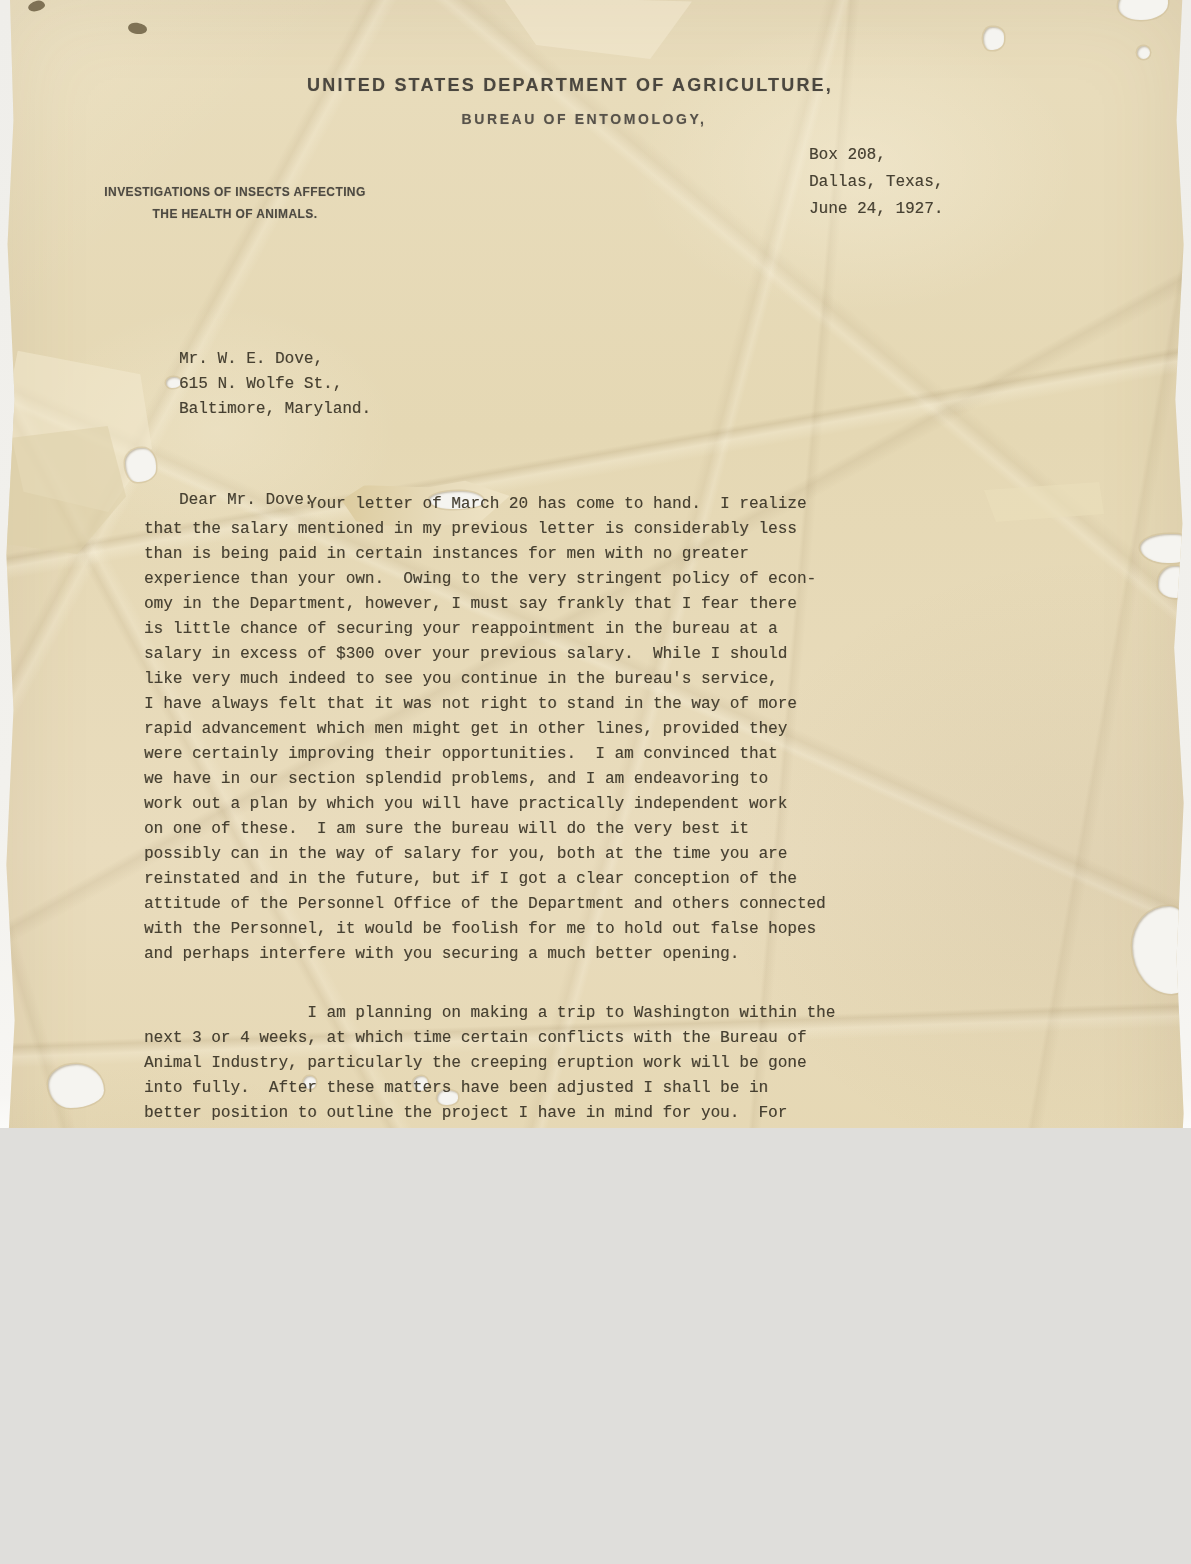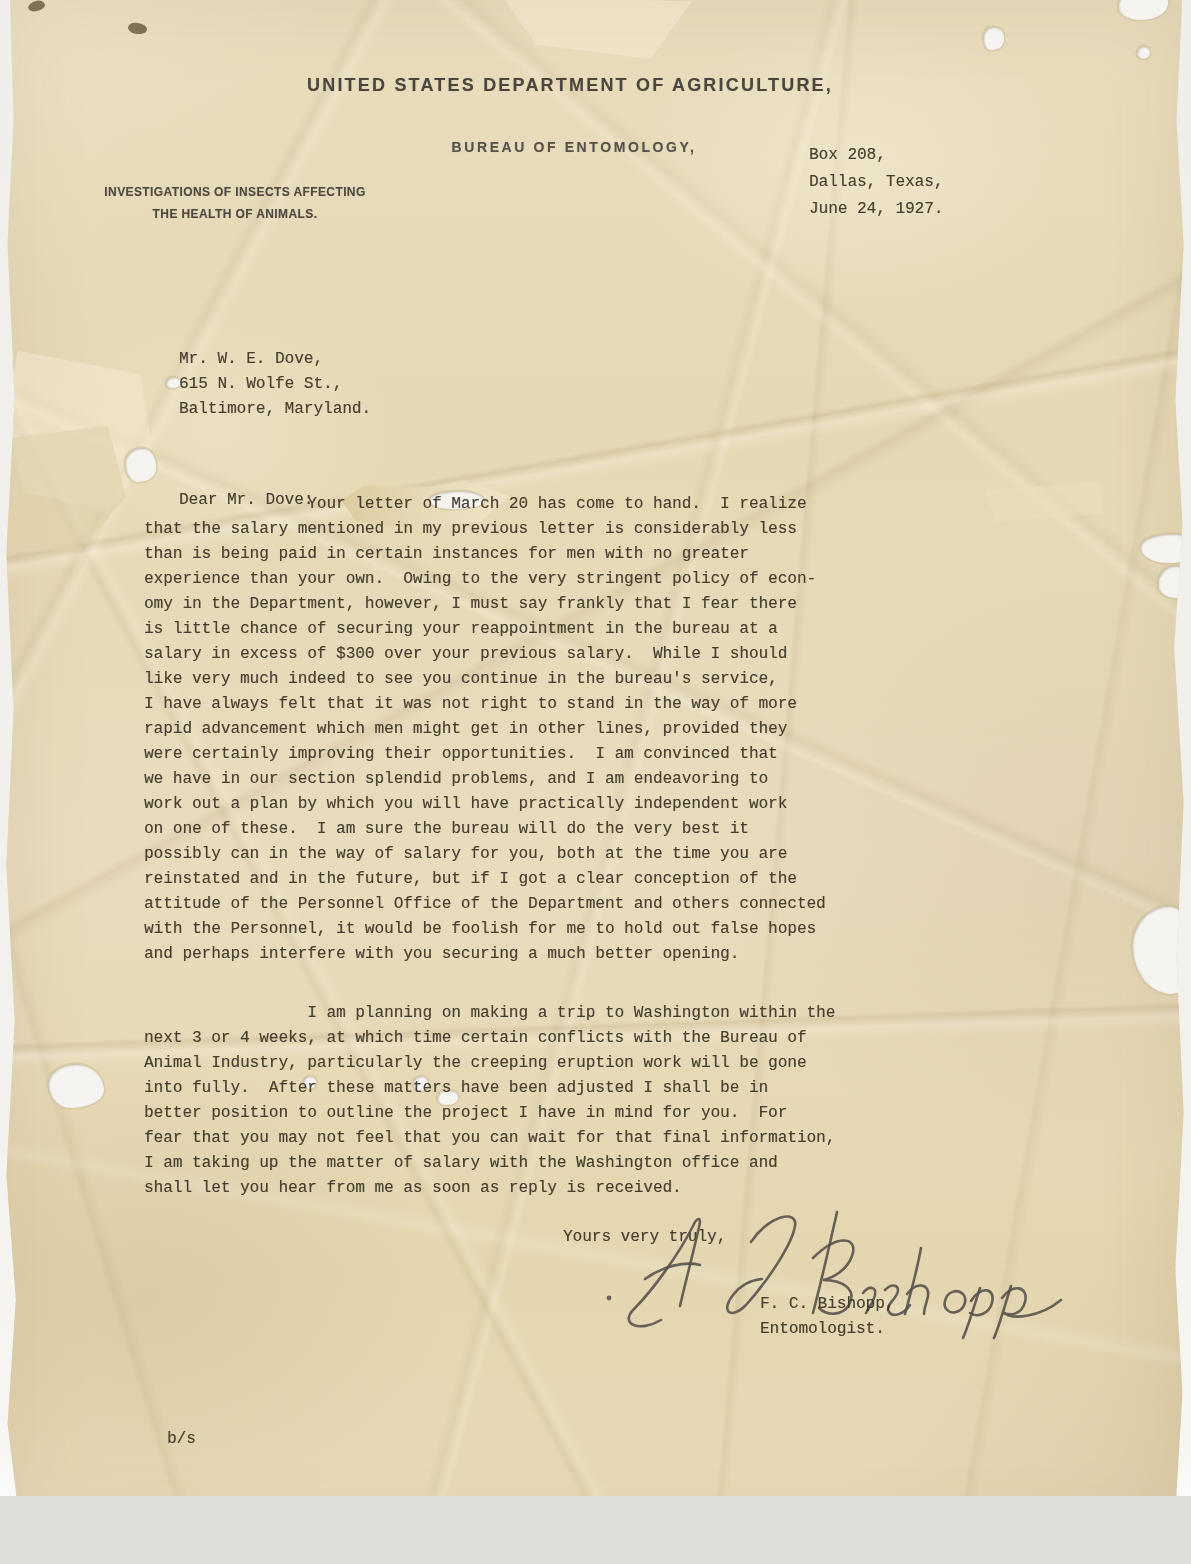--- a/index.html
+++ b/index.html
@@ -1,17 +1,17 @@
 <!DOCTYPE html>
 <html><head>
 <meta charset="utf-8">
 <style>
   html,body{margin:0;padding:0;background:#dfdedb;}
   #scan{
-    position:relative;width:1191px;height:1496px;overflow:hidden;
+    position:relative;width:1191px;height:1128px;overflow:hidden;
     background:linear-gradient(to bottom,#efeeea 0%,#f2f1ed 70%,#f7f6f3 97%,#fbfbf9 100%);
     font-family:"Liberation Mono","DejaVu Sans Mono",monospace;
   }
   
   #paper{
     position:absolute;left:4px;top:-4px;width:1182px;height:1552px;
     background:
       linear-gradient(to bottom,#e9ddbd 0%,#e5d8b4 28%,#e9dcbd 55%,#e4d6b0 82%,#e7d9b6 100%);
     clip-path:polygon(
       0.5% 0%, 99.7% 0%, 99.2% 8%, 99.8% 16%, 99.1% 26%, 99.7% 34%, 99.0% 42%,
@@ -103,21 +103,21 @@
     <div class="hole" style="left:121px;top:452px;width:31px;height:34px;border-radius:55% 45% 60% 40%/45% 55% 40% 60%;"></div>
     <div class="hole" style="left:162px;top:381px;width:15px;height:11px;border-radius:50% 50% 60% 40%/55% 45% 50% 50%;"></div>
     <div class="hole" style="left:-6px;top:370px;width:14px;height:78px;border-radius:40% 60% 50% 50%/30% 30% 35% 35%;"></div>
     <div class="hole" style="left:888px;top:1520px;width:21px;height:30px;border-radius:45% 55% 50% 50%/60% 60% 30% 30%;transform:rotate(8deg);"></div>
     <div class="hole" style="left:1122px;top:1512px;width:16px;height:38px;border-radius:50% 50% 45% 55%/55% 55% 35% 35%;"></div>
 
     <div class="speck" style="left:24px;top:5px;width:17px;height:10px;border-radius:60% 40% 55% 45%/50% 60% 40% 50%;transform:rotate(-15deg);"></div>
     <div class="speck" style="left:124px;top:27px;width:19px;height:11px;border-radius:45% 55% 60% 40%/55% 45% 50% 50%;transform:rotate(10deg);"></div>
 
     <div class="print" style="left:66px;top:79px;width:1000px;font-size:18px;letter-spacing:2.2px;">UNITED STATES DEPARTMENT OF AGRICULTURE,</div>
-    <div class="print" style="left:70px;top:115px;width:1000px;font-size:14px;letter-spacing:2.6px;color:#57524a;margin-top:28px;">BUREAU OF ENTOMOLOGY,</div>
+    <div class="print" style="left:80px;top:115px;width:1000px;font-size:14px;letter-spacing:2.6px;color:#57524a;">BUREAU OF ENTOMOLOGY,</div>
     <div class="print" style="left:83px;top:185px;width:296px;font-size:12px;line-height:22px;letter-spacing:.4px;color:#4e4a42;white-space:pre;">INVESTIGATIONS OF INSECTS AFFECTING
 THE HEALTH OF ANIMALS.</div>
 
     <div class="type" style="left:805px;top:146px;line-height:27px;">Box 208,
 Dallas, Texas,</div>
     <div class="type" style="left:805px;top:200px;line-height:27px;">June 24, 1927.</div>
 
     <div class="type" style="left:175px;top:351px;">Mr. W. E. Dove,
 615 N. Wolfe St.,
 Baltimore, Maryland.</div>

